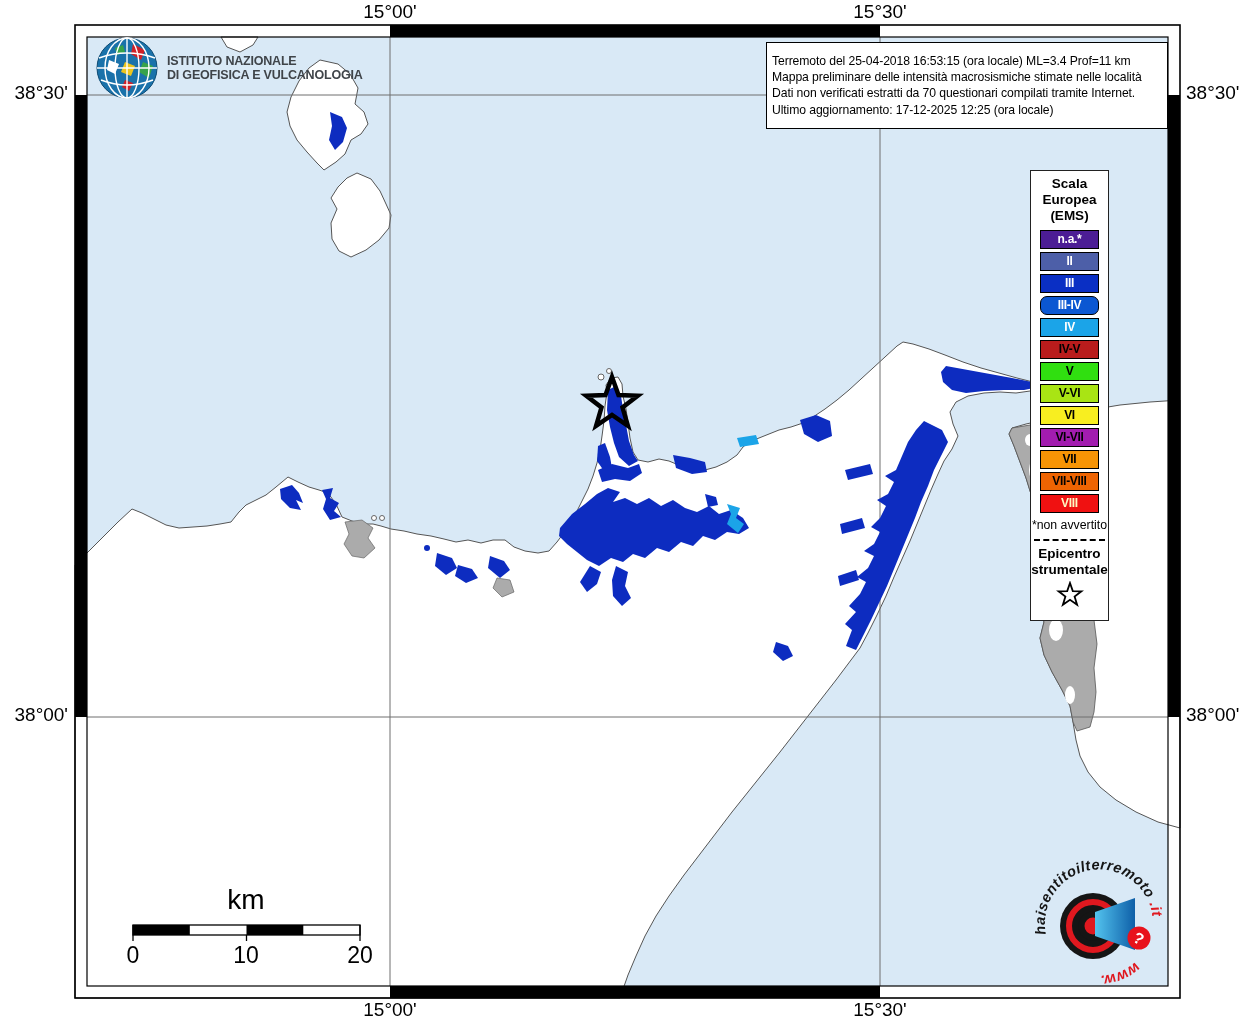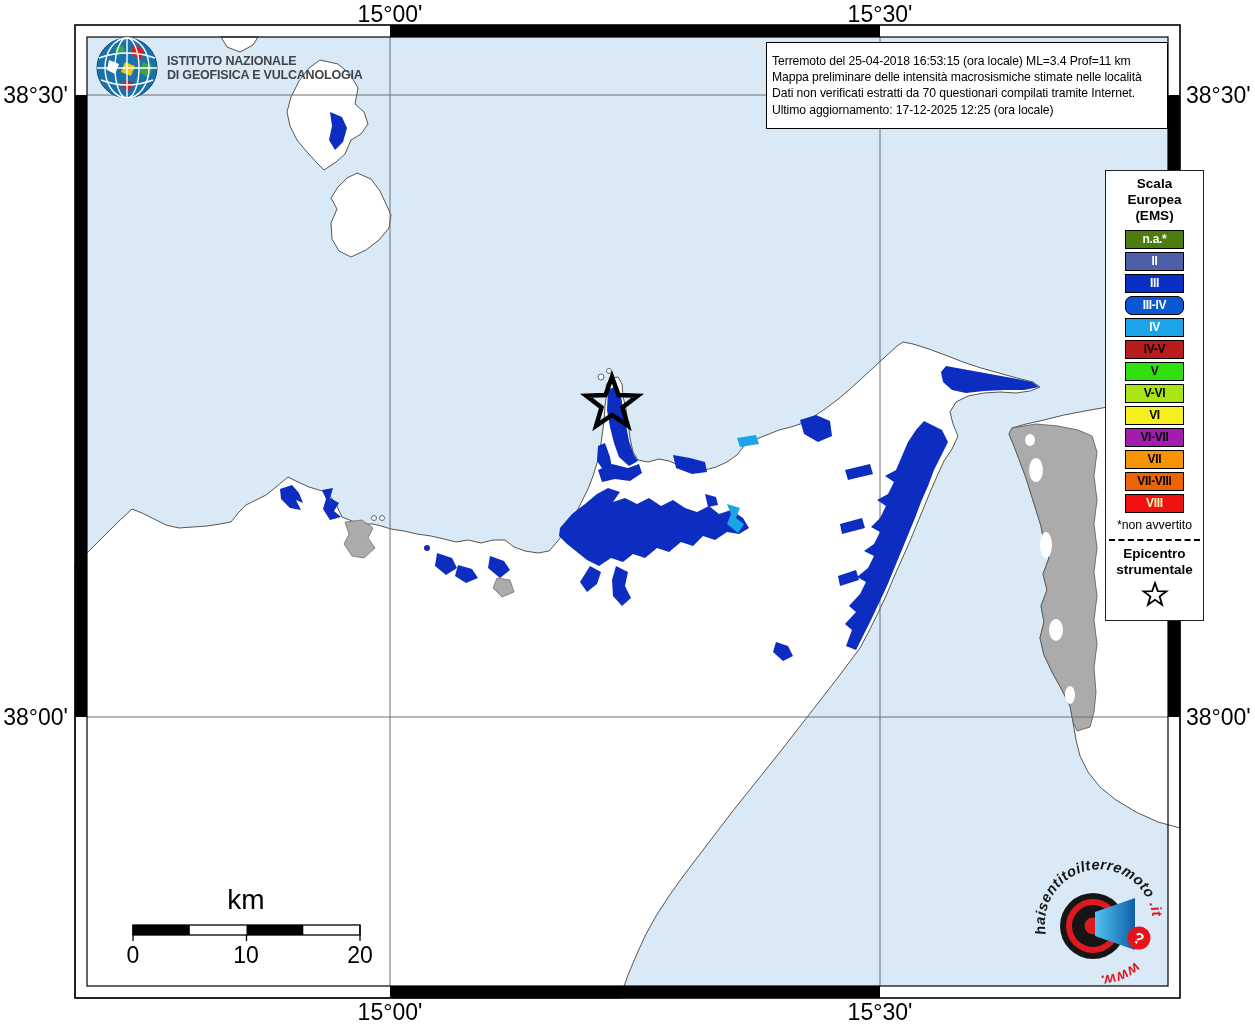--- a/index.html
+++ b/index.html
@@ -1,30 +1,30 @@
 <!DOCTYPE html>
 <html><head>
 <meta charset="utf-8">
 <style>
   html,body{margin:0;padding:0;background:#fff;}
   .stage{position:relative;width:1255px;height:1024px;overflow:hidden;
          font-family:"Liberation Sans",sans-serif;background:#fff;}
   .stage svg.mapcanvas{position:absolute;left:0;top:0;}
-  .axis-label{position:absolute;font-size:23px;color:#000;white-space:nowrap;}
+  .axis-label{position:absolute;font-size:19px;color:#000;white-space:nowrap;}
   .axis-top{top:1px;width:130px;text-align:center;}
   .axis-bottom{top:999px;width:130px;text-align:center;}
   .axis-left{left:0;width:68px;text-align:right;}
   .axis-right{left:1186px;width:70px;text-align:left;}
   .ingv{position:absolute;left:95px;top:36px;display:flex;align-items:center;}
   .ingv-text{margin-left:8px;color:#3f4449;font-weight:bold;font-size:12.5px;
              line-height:14.5px;letter-spacing:-0.2px;}
   .infobox{position:absolute;left:766px;top:42px;width:390px;background:#fff;
            border:1px solid #000;padding:10px 5px;font-size:12.2px;line-height:16.2px;
            letter-spacing:-0.1px;white-space:nowrap;overflow:hidden;}
-  .legend{position:absolute;left:1105px;top:170px;width:99px;background:#fff;
+  .legend{position:absolute;left:1030px;top:170px;width:79px;background:#fff;
           border:1px solid #222;text-align:center;padding:5px 0 8px 0;box-sizing:border-box;}
   .legend-title{font-weight:bold;font-size:13.5px;line-height:16px;}
   .legend-items{margin-top:6px;}
   .chip{width:57px;height:17px;line-height:17px;margin:3px auto;border:1px solid #000;
         font-weight:bold;font-size:12px;letter-spacing:-0.3px;}
   .legend-foot{font-size:12.3px;margin-top:5px;}
   .legend-divider{border-top:2px dashed #000;margin:7px 3px 5px 3px;}
   .legend-epi{font-weight:bold;font-size:13.5px;line-height:16px;}
   .legend-star{margin-top:3px;}
   .sb-km{position:absolute;left:206px;top:884px;width:80px;text-align:center;font-size:28px;}
@@ -169,21 +169,21 @@
     <div>Ultimo aggiornamento: 17-12-2025 12:25 (ora locale)</div>
   </div>
 
   <div class="legend">
     <div class="legend-title">
       <div>Scala</div>
       <div>Europea</div>
       <div>(EMS)</div>
     </div>
     <div class="legend-items">
-        <div class="chip" style="background: #4d7c0f; color: rgb(255, 255, 255);">n.a.*</div>
+        <div class="chip" style="background: #4c1d95; color: rgb(255, 255, 255);">n.a.*</div>
         <div class="chip" style="background: rgb(77, 95, 168); color: rgb(255, 255, 255);">II</div>
         <div class="chip" style="background: rgb(10, 47, 196); color: rgb(255, 255, 255);">III</div>
         <div class="chip" style="background: rgb(11, 87, 210); color: rgb(255, 255, 255); border-radius: 7px;">III-IV</div>
         <div class="chip" style="background: rgb(27, 164, 232); color: rgb(255, 255, 255);">IV</div>
         <div class="chip" style="background: #b91c1c; color: rgb(0, 0, 0);">IV-V</div>
         <div class="chip" style="background: rgb(48, 223, 16); color: rgb(0, 0, 0);">V</div>
         <div class="chip" style="background: rgb(169, 228, 20); color: rgb(0, 0, 0);">V-VI</div>
         <div class="chip" style="background: rgb(248, 238, 32); color: rgb(0, 0, 0);">VI</div>
         <div class="chip" style="background: #a21caf; color: rgb(0, 0, 0);">VI-VII</div>
         <div class="chip" style="background: rgb(247, 148, 5); color: rgb(0, 0, 0);">VII</div>

